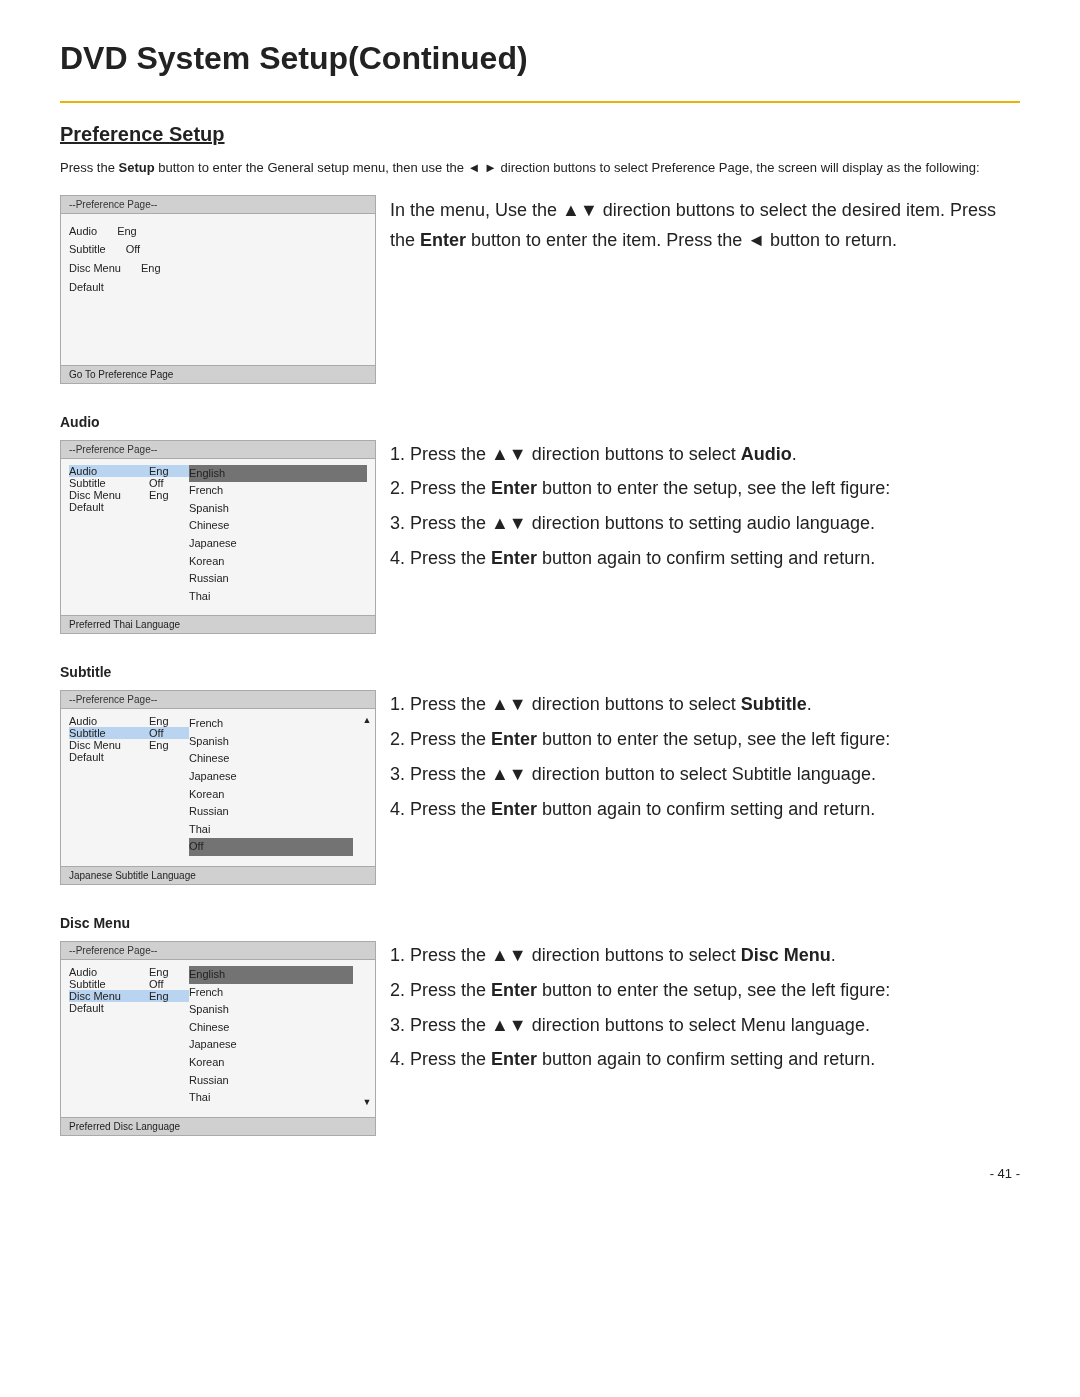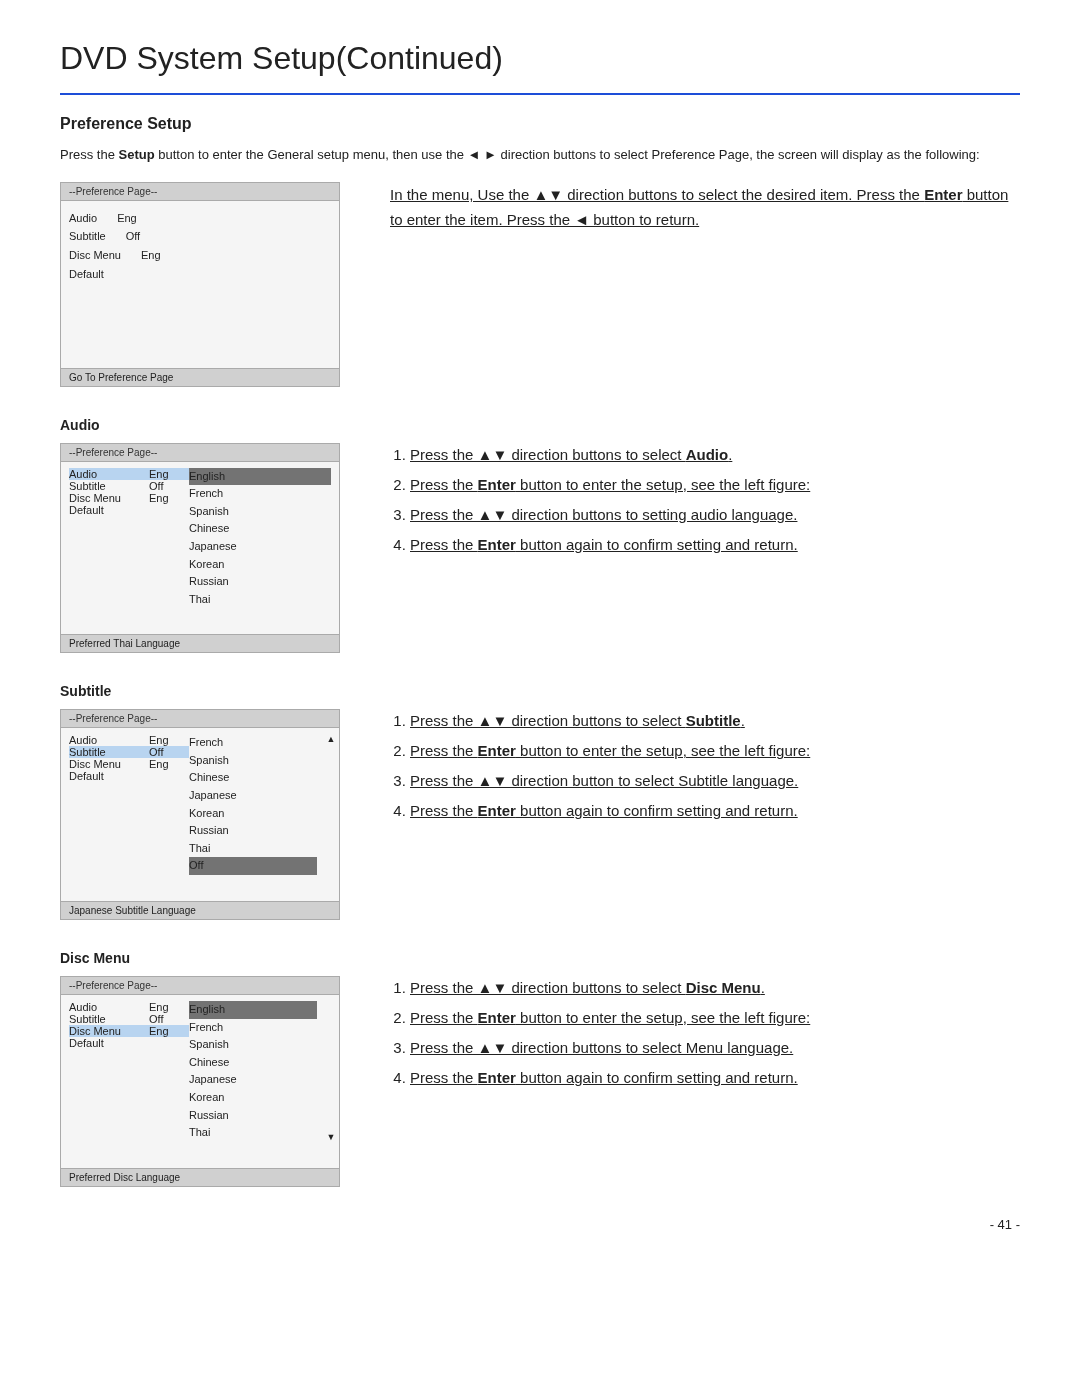--- a/index.html
+++ b/index.html
@@ -7,28 +7,29 @@
       font-family: Arial, sans-serif;
       font-size: 13px;
       color: #222;
       background: #fff;
       width: 1080px;
       min-height: 1397px;
       padding: 40px 60px;
     }
     h1.page-title {
       font-size: 32px;
-      font-weight: normal;
-      border-bottom: 2px solid #1d4ed8;
-      padding-bottom: 16px;
+      font-weight: bold;
+      border-bottom: 2px solid #eab308;
+      padding-bottom: 24px;
       margin-bottom: 20px;
     }
     h2.section-title {
-      font-size: 16px;
+      font-size: 20px;
       font-weight: bold;
+      text-decoration: underline;
       margin-bottom: 12px;
     }
     h3.subsection-title {
       font-size: 14px;
       font-weight: bold;
       margin-bottom: 10px;
     }
     .intro-text {
       font-size: 13px;
       line-height: 1.6;
@@ -38,30 +39,29 @@
       display: flex;
       gap: 30px;
       margin-bottom: 30px;
     }
     .left-col {
       width: 300px;
       flex-shrink: 0;
     }
     .right-col {
       flex: 1;
-      font-size: 15px;
+      font-size: 18px;
       line-height: 1.7;
-      text-decoration: underline;
     }
     .pref-box {
       border: 1px solid #aaa;
       background: #f5f5f5;
       padding: 0;
       font-size: 11px;
-      width: 280px;
+      width: 316px;
     }
     .pref-box-header {
       background: #d0d0d0;
       padding: 3px 8px;
       font-size: 10px;
       color: #333;
       border-bottom: 1px solid #aaa;
     }
     .pref-box-body {
       display: flex;
@@ -75,21 +75,21 @@
       width: 40px;
     }
     .pref-box-right {
       flex: 1;
     }
     .pref-footer {
       background: #d0d0d0;
       padding: 3px 8px;
       font-size: 10px;
       border-top: 1px solid #aaa;
-      margin-top: 20px;
+      margin-top: 4px;
     }
     .lang-item {
       line-height: 1.6;
     }
     .lang-item.selected {
       background: #737373;
     }
     ol {
       padding-left: 20px;
     }

